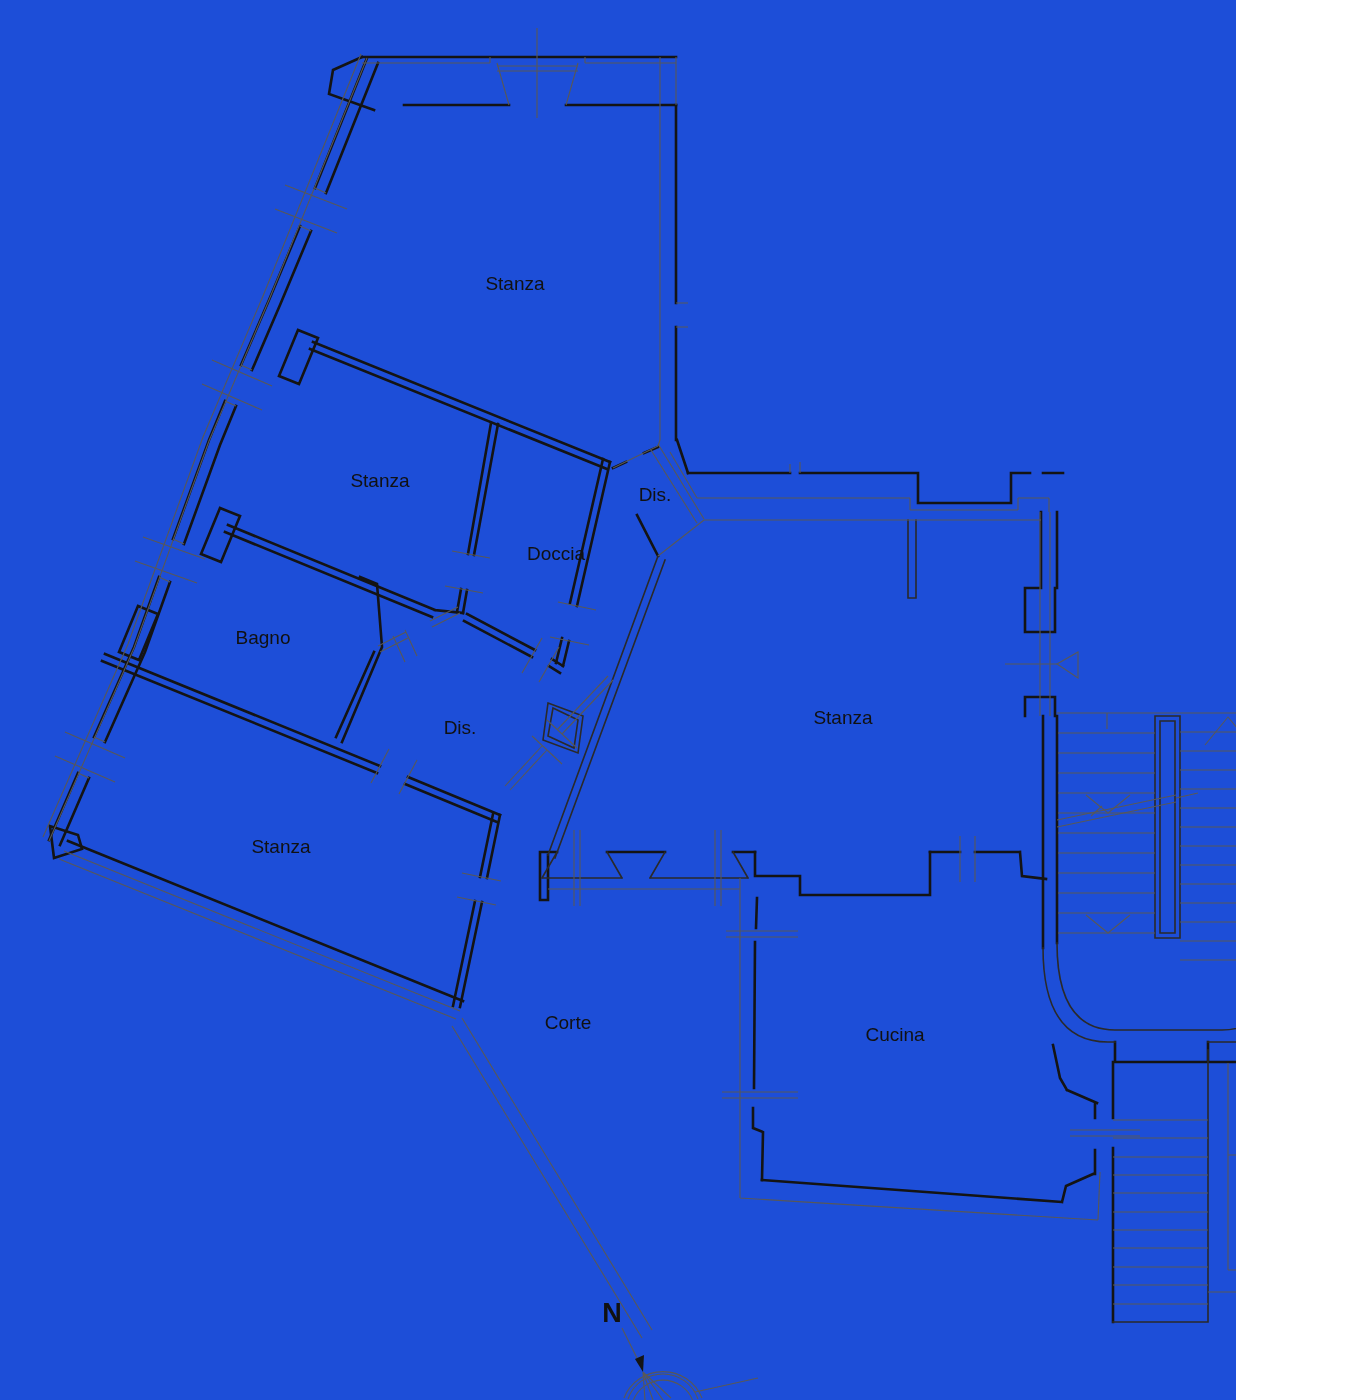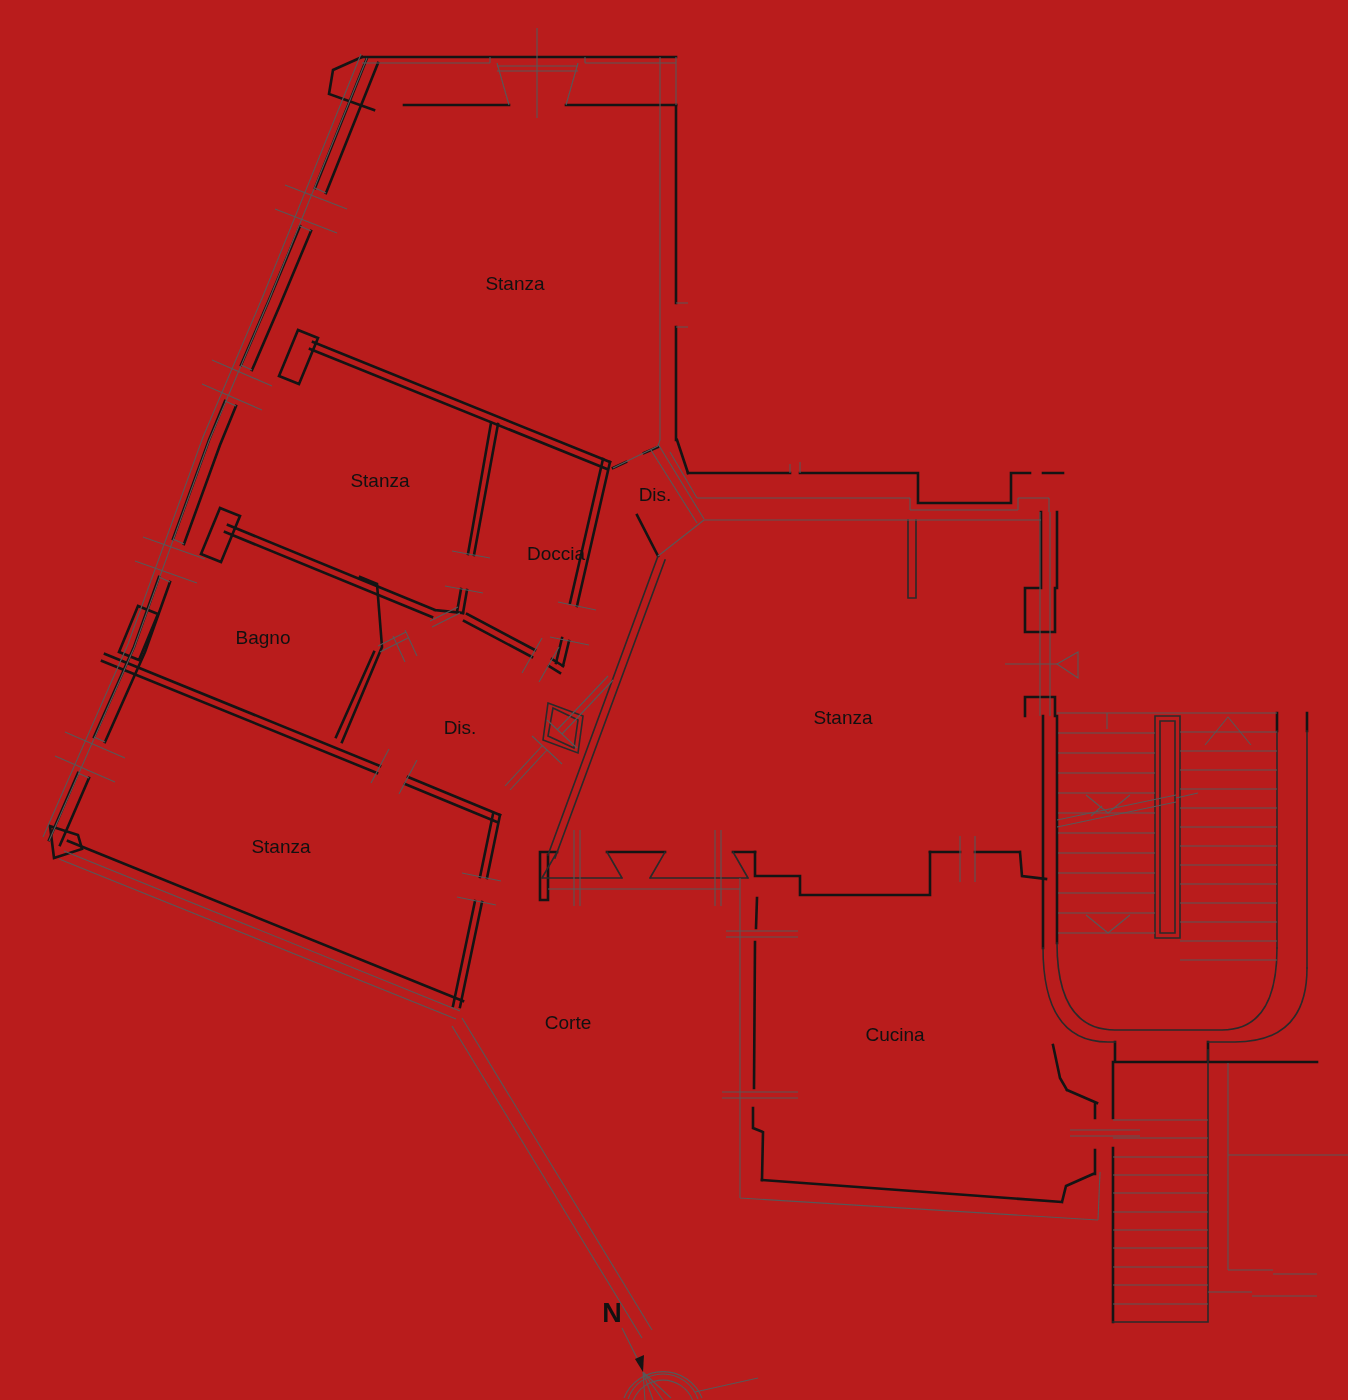--- a/index.html
+++ b/index.html
@@ -1,16 +1,16 @@
 <!DOCTYPE html>
 <html><head>
 <meta charset="utf-8">
 <style>
   html,body{margin:0;padding:0;background:#ffffff;}
-  .stage{width:1348px;height:1400px;position:relative;background:#b91c1c;overflow:hidden;}
+  .stage{width:1236px;height:1400px;position:relative;background:#1d4ed8;overflow:hidden;}
   svg{display:block;}
   path,line,rect{vector-effect:non-scaling-stroke;}
   .k{stroke:#141414;stroke-width:2.6;fill:none;stroke-linecap:square;}
   .m{stroke:#2a2a2a;stroke-width:1.6;fill:none;stroke-linecap:square;}
   .t{stroke:#585858;stroke-width:1.1;fill:none;stroke-linecap:butt;}
   .lbl{font-family:"Liberation Sans", sans-serif;font-size:19px;fill:#111;text-anchor:middle;}
   .north{font-family:"Liberation Sans", sans-serif;font-size:27px;font-weight:600;fill:#111;text-anchor:middle;}
   .fillk{fill:#141414;stroke:none;}
 </style>
 </head>

